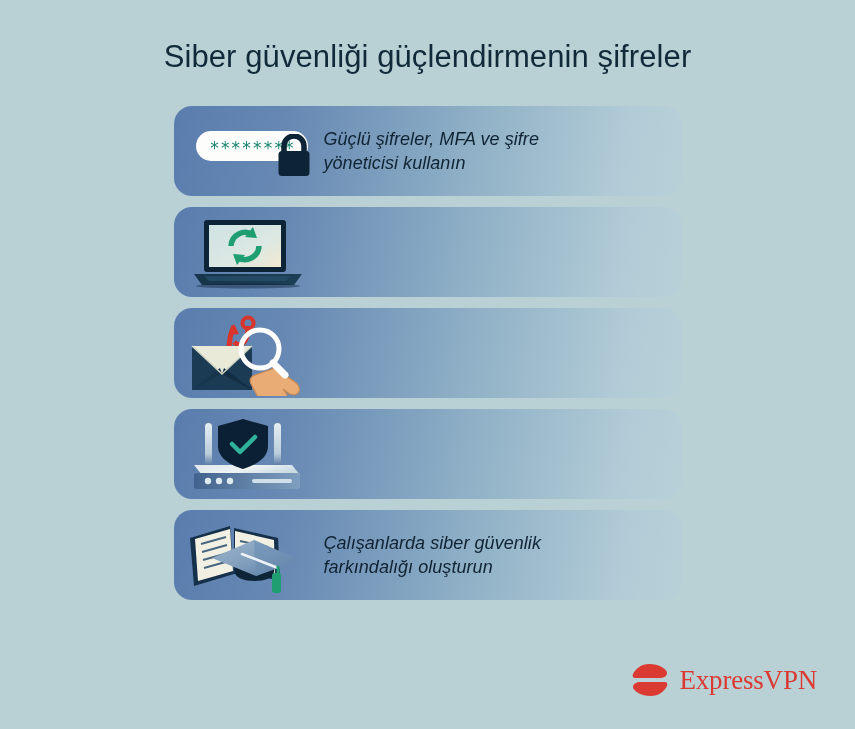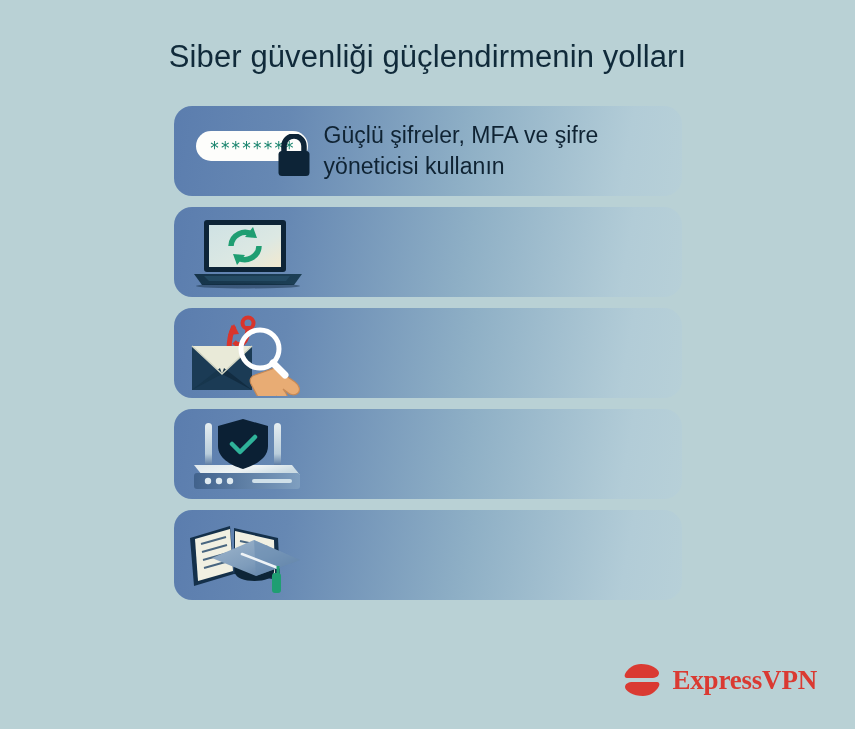--- a/index.html
+++ b/index.html
@@ -38,25 +38,26 @@
     align-items: center;
     overflow: visible;
   }
   .icon-wrap {
     width: 150px; height: 90px;
     flex: 0 0 150px;
     position: relative;
   }
   .card-text {
     color: #0f2333;
-    font-size: 23px;
+    font-size: 18px;
     line-height: 1.35;
     letter-spacing: 0.05px;
     padding-right: 12px;
     white-space: pre-line;
+    font-style: italic;
   }
 
   
   .pill {
     position: absolute; left: 22px; top: 25px;
     width: 112px; height: 30px;
     background: #fdfdfb; border-radius: 15px;
     display: flex; align-items: center; justify-content: center;
   }
   .pill span {
@@ -79,28 +80,28 @@
 
   
   .book { position: absolute; left: 8px; top: 6px; }
 
   
   #logo {
     position: absolute; right: 38px; bottom: 32px;
     display: flex; align-items: center; gap: 9px;
   }
   #logo-text {
-    color: #da3a32; font-size: 27px; font-weight: 700;
+    color: #da3a32; font-size: 27px; font-weight: 400;
     font-family: "Liberation Serif", serif; letter-spacing: -0.2px;
   }
 </style>
 </head>
 <body>
 
-<h1 id="page-title">Siber güvenliği güçlendirmenin yolları</h1>
+<h1 id="page-title">Siber güvenliği güçlendirmenin şifreler</h1>
 
 <div id="cards">
 
   <div class="card">
     <div class="icon-wrap">
       <div class="pill">
         <span>********</span>
       </div>
       <svg class="lock" viewBox="0 0 36 44">
         <path d="M8 18 V12 a10 10 0 0 1 20 0 v6" fill="none" stroke="#0d2437" stroke-width="5.5"></path>
@@ -229,20 +230,22 @@
         <path d="M53 46 C53 36 92 36 92 46 L92 56 C92 68 53 68 53 56 Z" fill="#0d2537"></path>
 
         <path d="M72 24 L118 44 L74 60 L30 42 Z" fill="url(#cap)"></path>
         <path d="M72 24 L118 44 L74 60 Z" fill="#6a8cb0" opacity="0.55"></path>
         <path d="M60 38 L96 52" stroke="#eef3f6" stroke-width="2.6" stroke-linecap="round"></path>
 
         <path d="M96 50 L96 58" stroke="#1f9e72" stroke-width="3"></path>
         <rect x="90" y="57" width="9" height="20" rx="3" fill="#1f9e72"></rect>
       </svg>
     </div>
+    <div class="card-text">Çalışanlarda siber güvenlik
+farkındalığı oluşturun</div>
   </div>
 
 </div>
 
 <div id="logo">
   <svg width="42" height="34" viewBox="0 0 42 34">
     <path d="M20 1 C30 1 38 6 38 10 C38 13 35 15 30 15 L6 15 C4 15 3 13 4 11 C7 5 13 1 20 1 Z" fill="#da3a32"></path>
     <path d="M22 33 C12 33 4 28 4 24 C4 21 7 19 12 19 L36 19 C38 19 39 21 38 23 C35 29 29 33 22 33 Z" fill="#da3a32"></path>
   </svg>
   <span id="logo-text">ExpressVPN</span>

